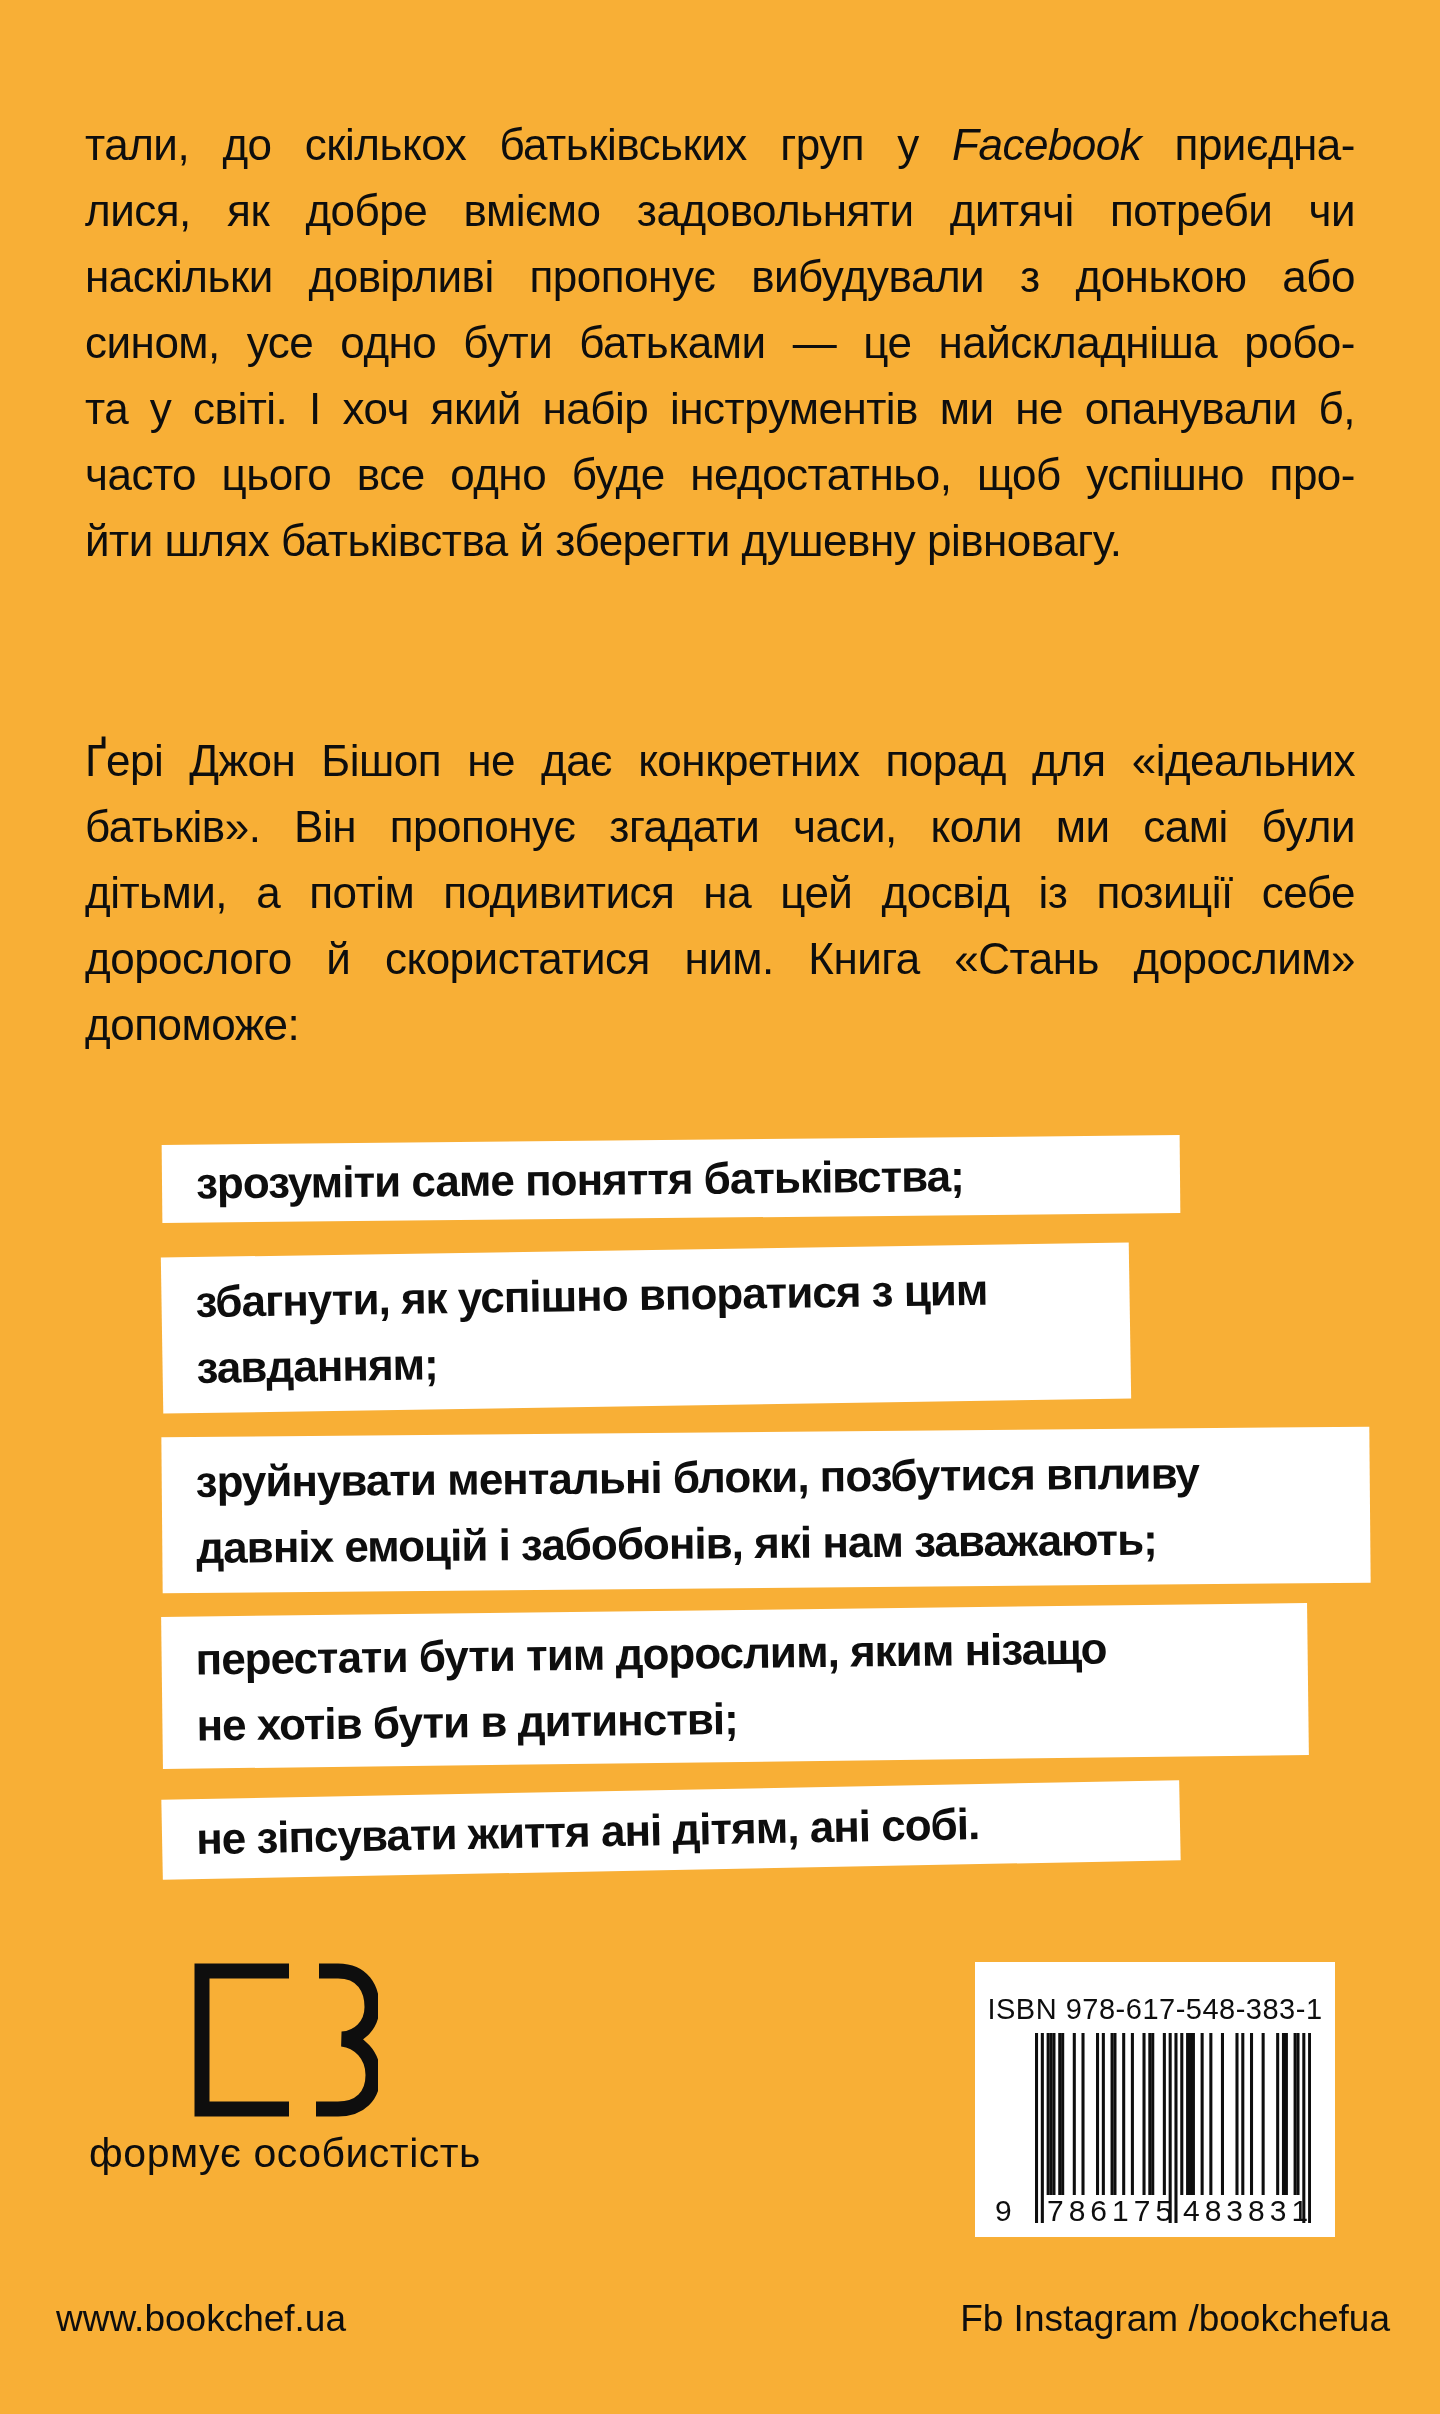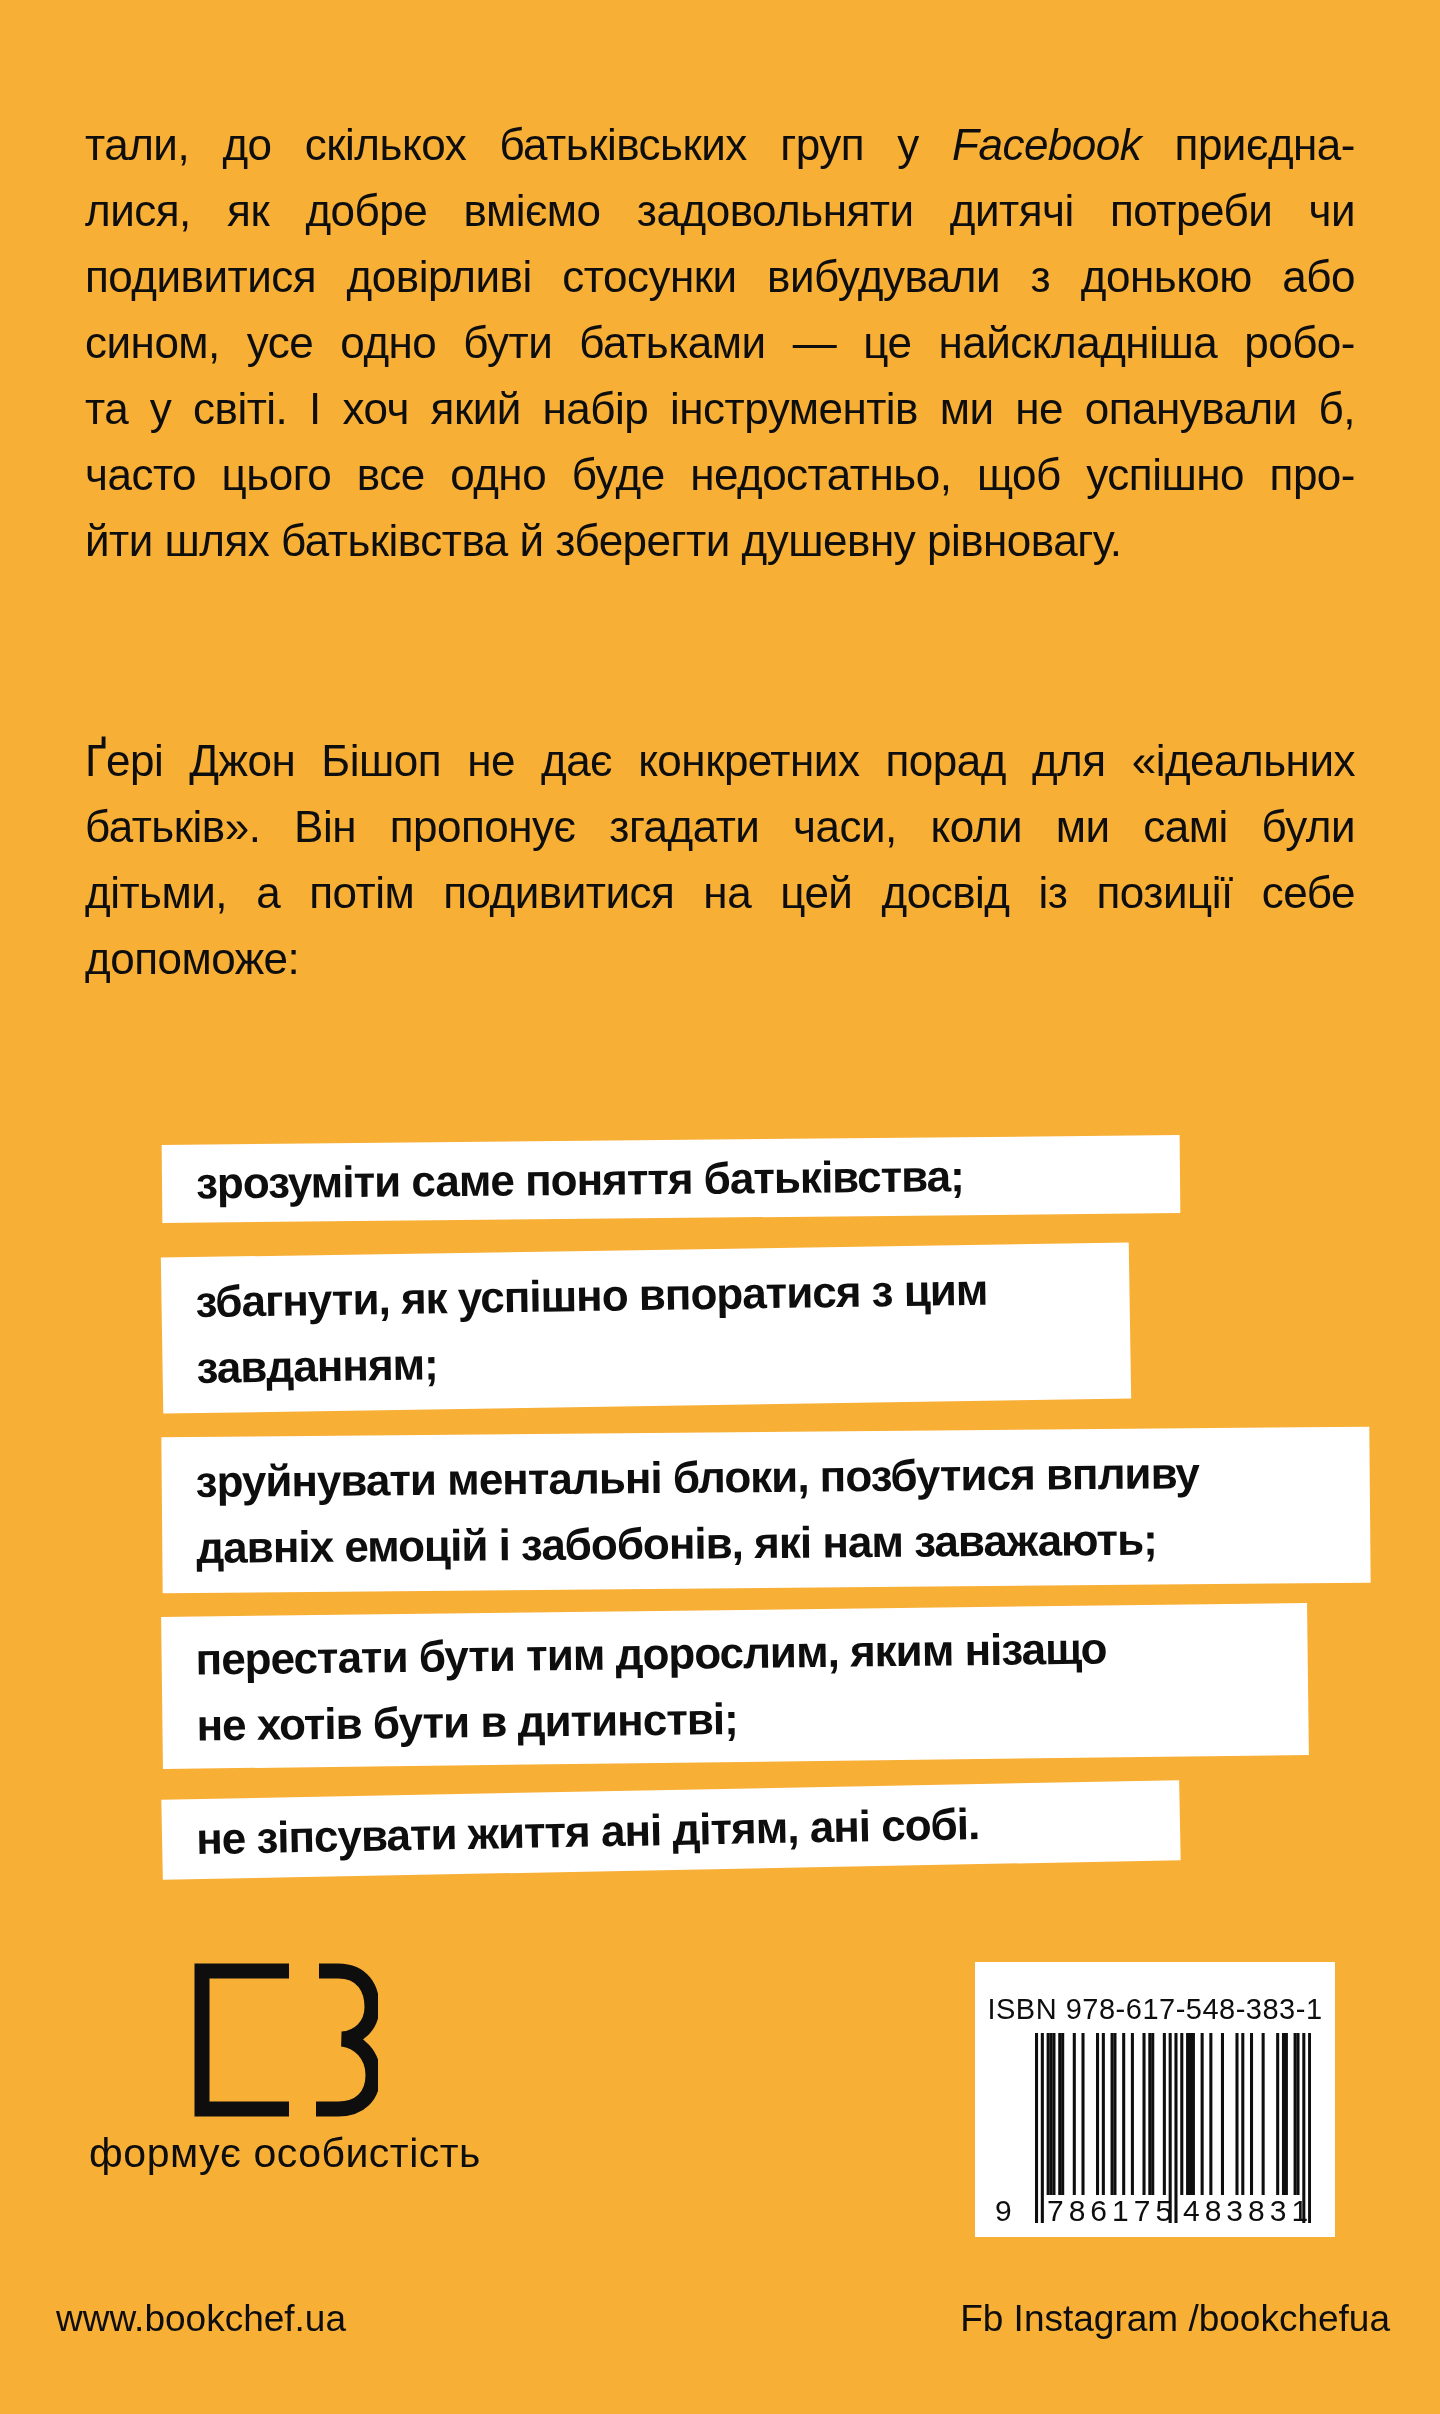--- a/index.html
+++ b/index.html
@@ -46,31 +46,32 @@
   .footer{position:absolute;top:2300px;left:56px;right:50px;display:flex;justify-content:space-between;font-size:37px;line-height:1;letter-spacing:0;}
 </style>
 </head>
 <body>
 
 <div class="page">
 
   <section class="para p1">
       <div class="line"><span>тали, до скількох батьківських груп у </span><span class="em">Facebook</span><span> приєдна-</span></div>
       <div class="line"><span>лися, як добре вміємо задовольняти дитячі потреби чи</span></div>
-      <div class="line"><span>подивитися довірливі стосунки вибудували з донькою або</span></div>
+      <div class="line"><span>наскільки довірливі пропонує вибудували з донькою або</span></div>
       <div class="line"><span>сином, усе одно бути батьками — це найскладніша робо-</span></div>
       <div class="line"><span>та у світі. І хоч який набір інструментів ми не опанували б,</span></div>
       <div class="line"><span>часто цього все одно буде недостатньо, щоб успішно про-</span></div>
       <div class="line last"><span>йти шлях батьківства й зберегти душевну рівновагу.</span></div>
     </section>
 
   <section class="para p2">
       <div class="line"><span>Ґері Джон Бішоп не дає конкретних порад для «ідеальних</span></div>
       <div class="line"><span>батьків». Він пропонує згадати часи, коли ми самі були</span></div>
       <div class="line"><span>дітьми, а потім подивитися на цей досвід із позиції себе</span></div>
+      <div class="line"><span>дорослого й скористатися ним. Книга «Стань дорослим»</span></div>
       <div class="line last"><span>допоможе:</span></div>
     </section>
 
   <div>
     <div class="bullet b1">
         <div class="line last"><span>зрозуміти саме поняття батьківства;</span></div>
       </div>
     <div class="bullet b2">
         <div class="line"><span>збагнути, як успішно впоратися з цим</span></div>
         <div class="line last"><span>завданням;</span></div>

